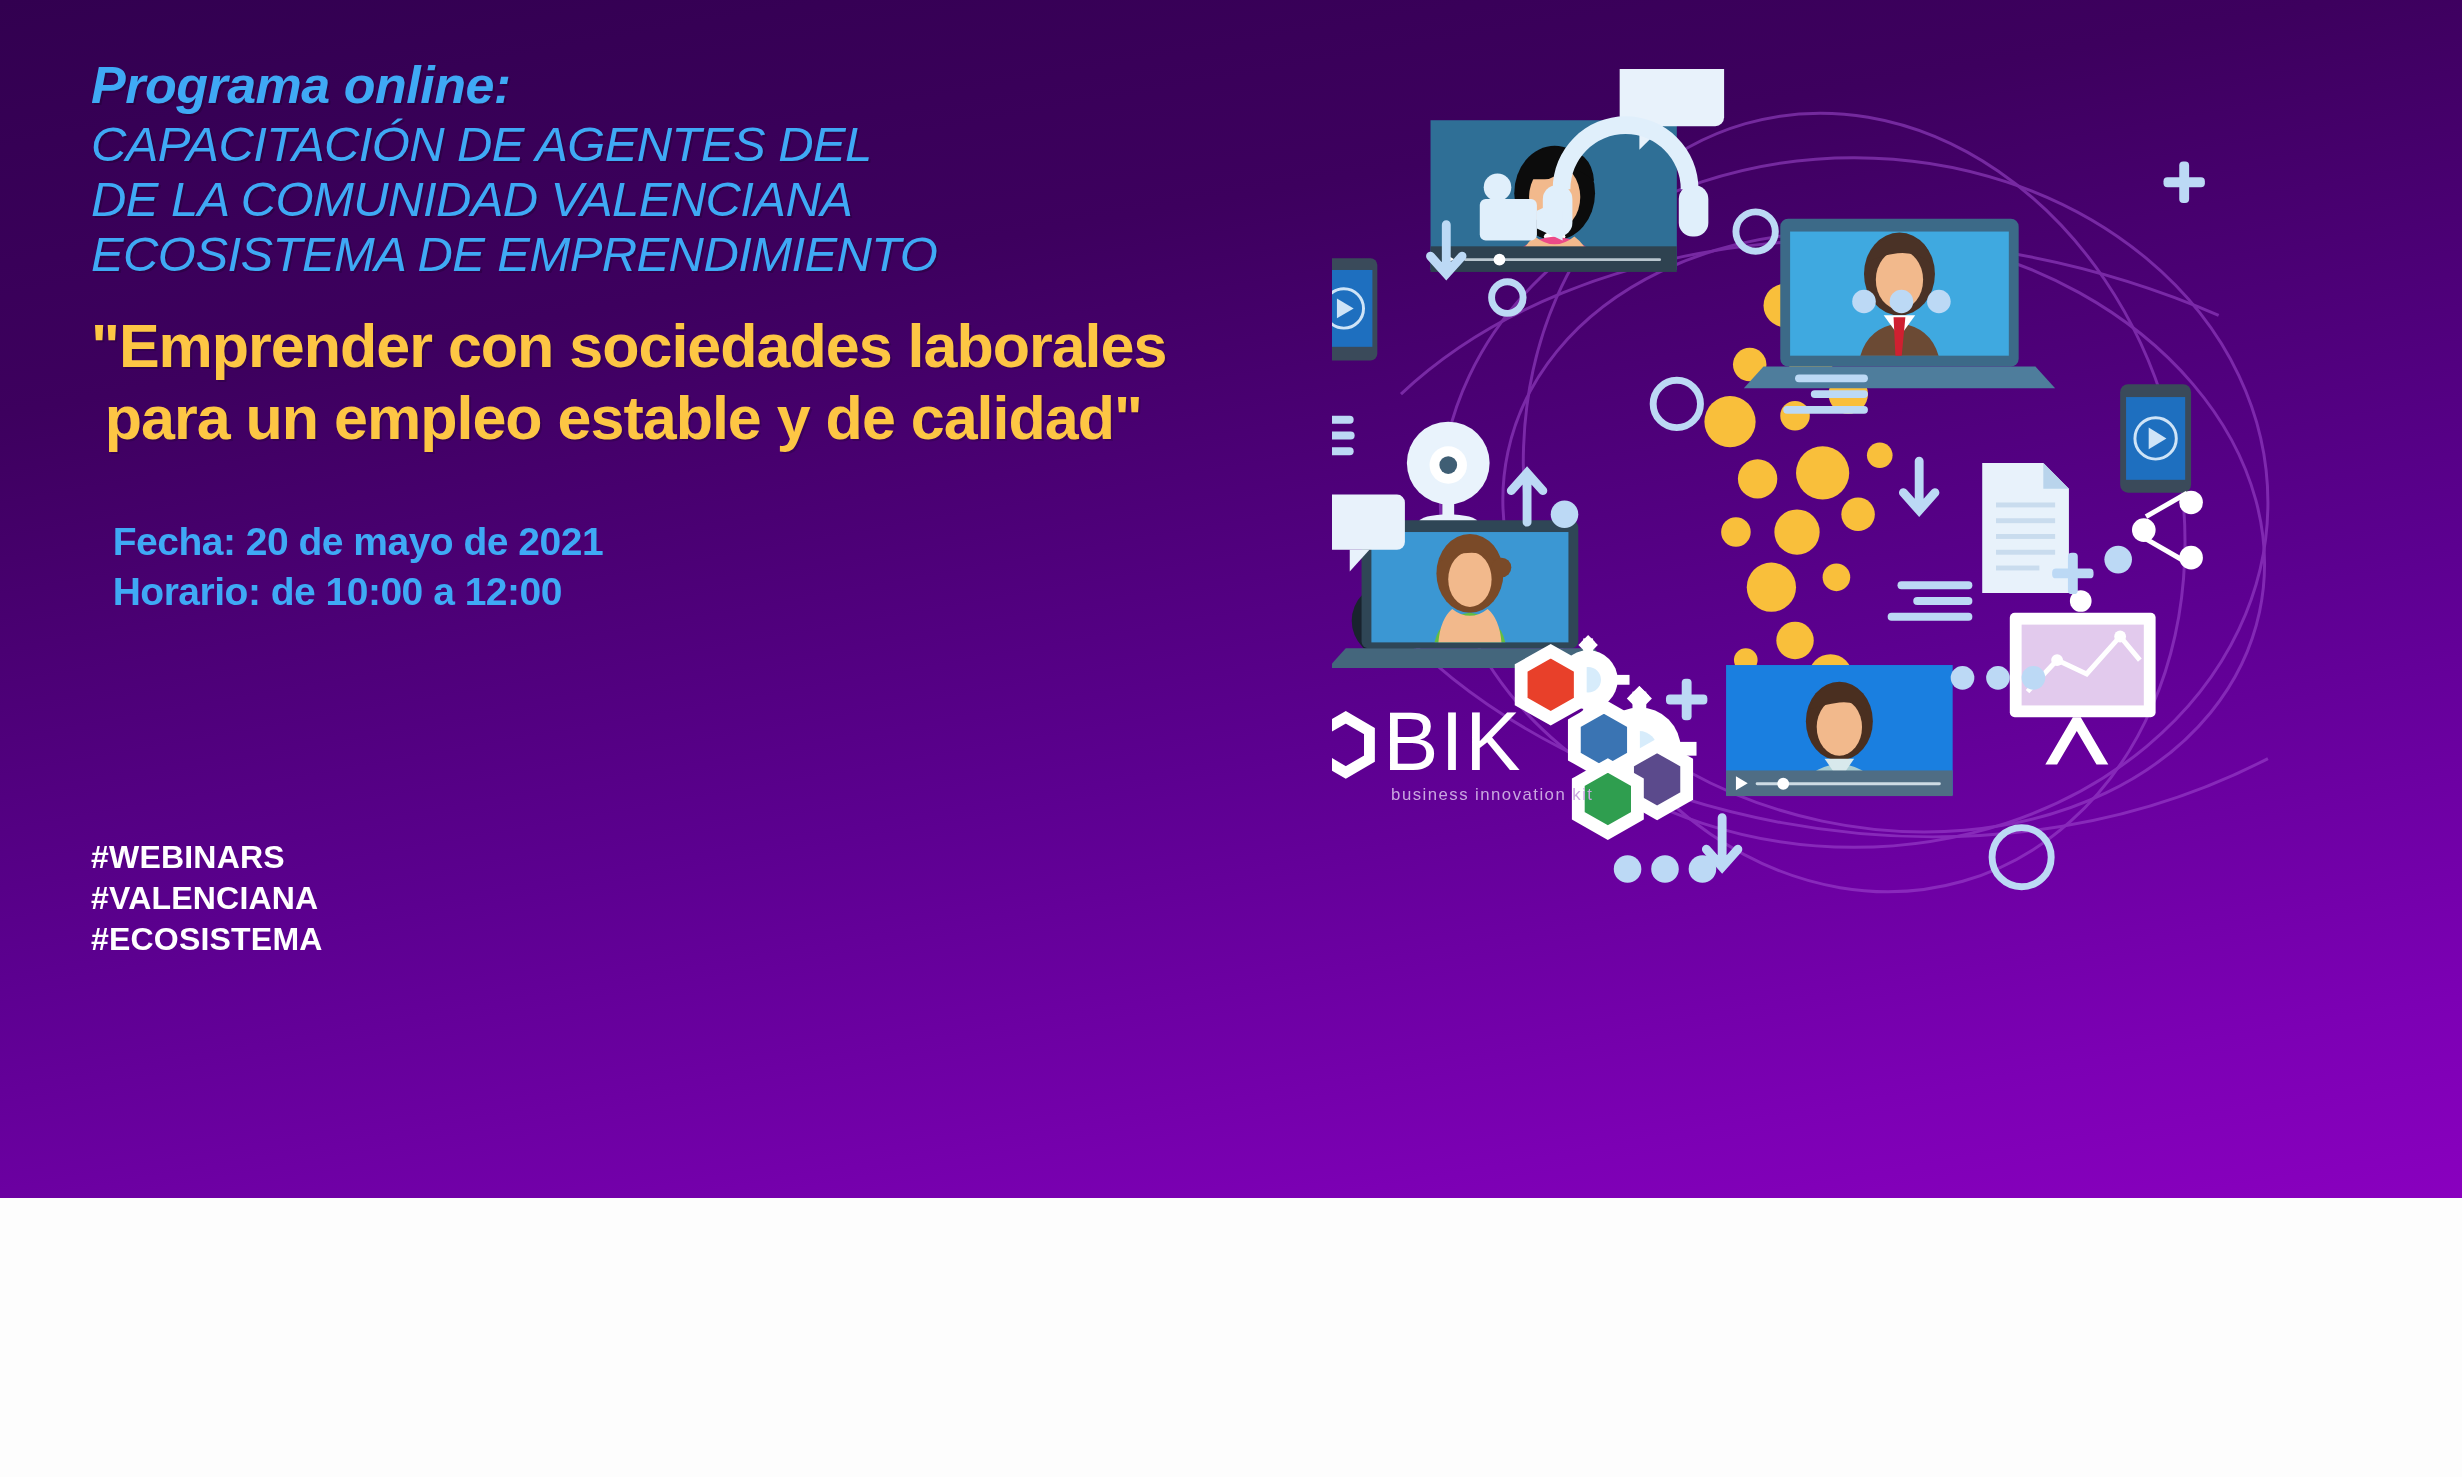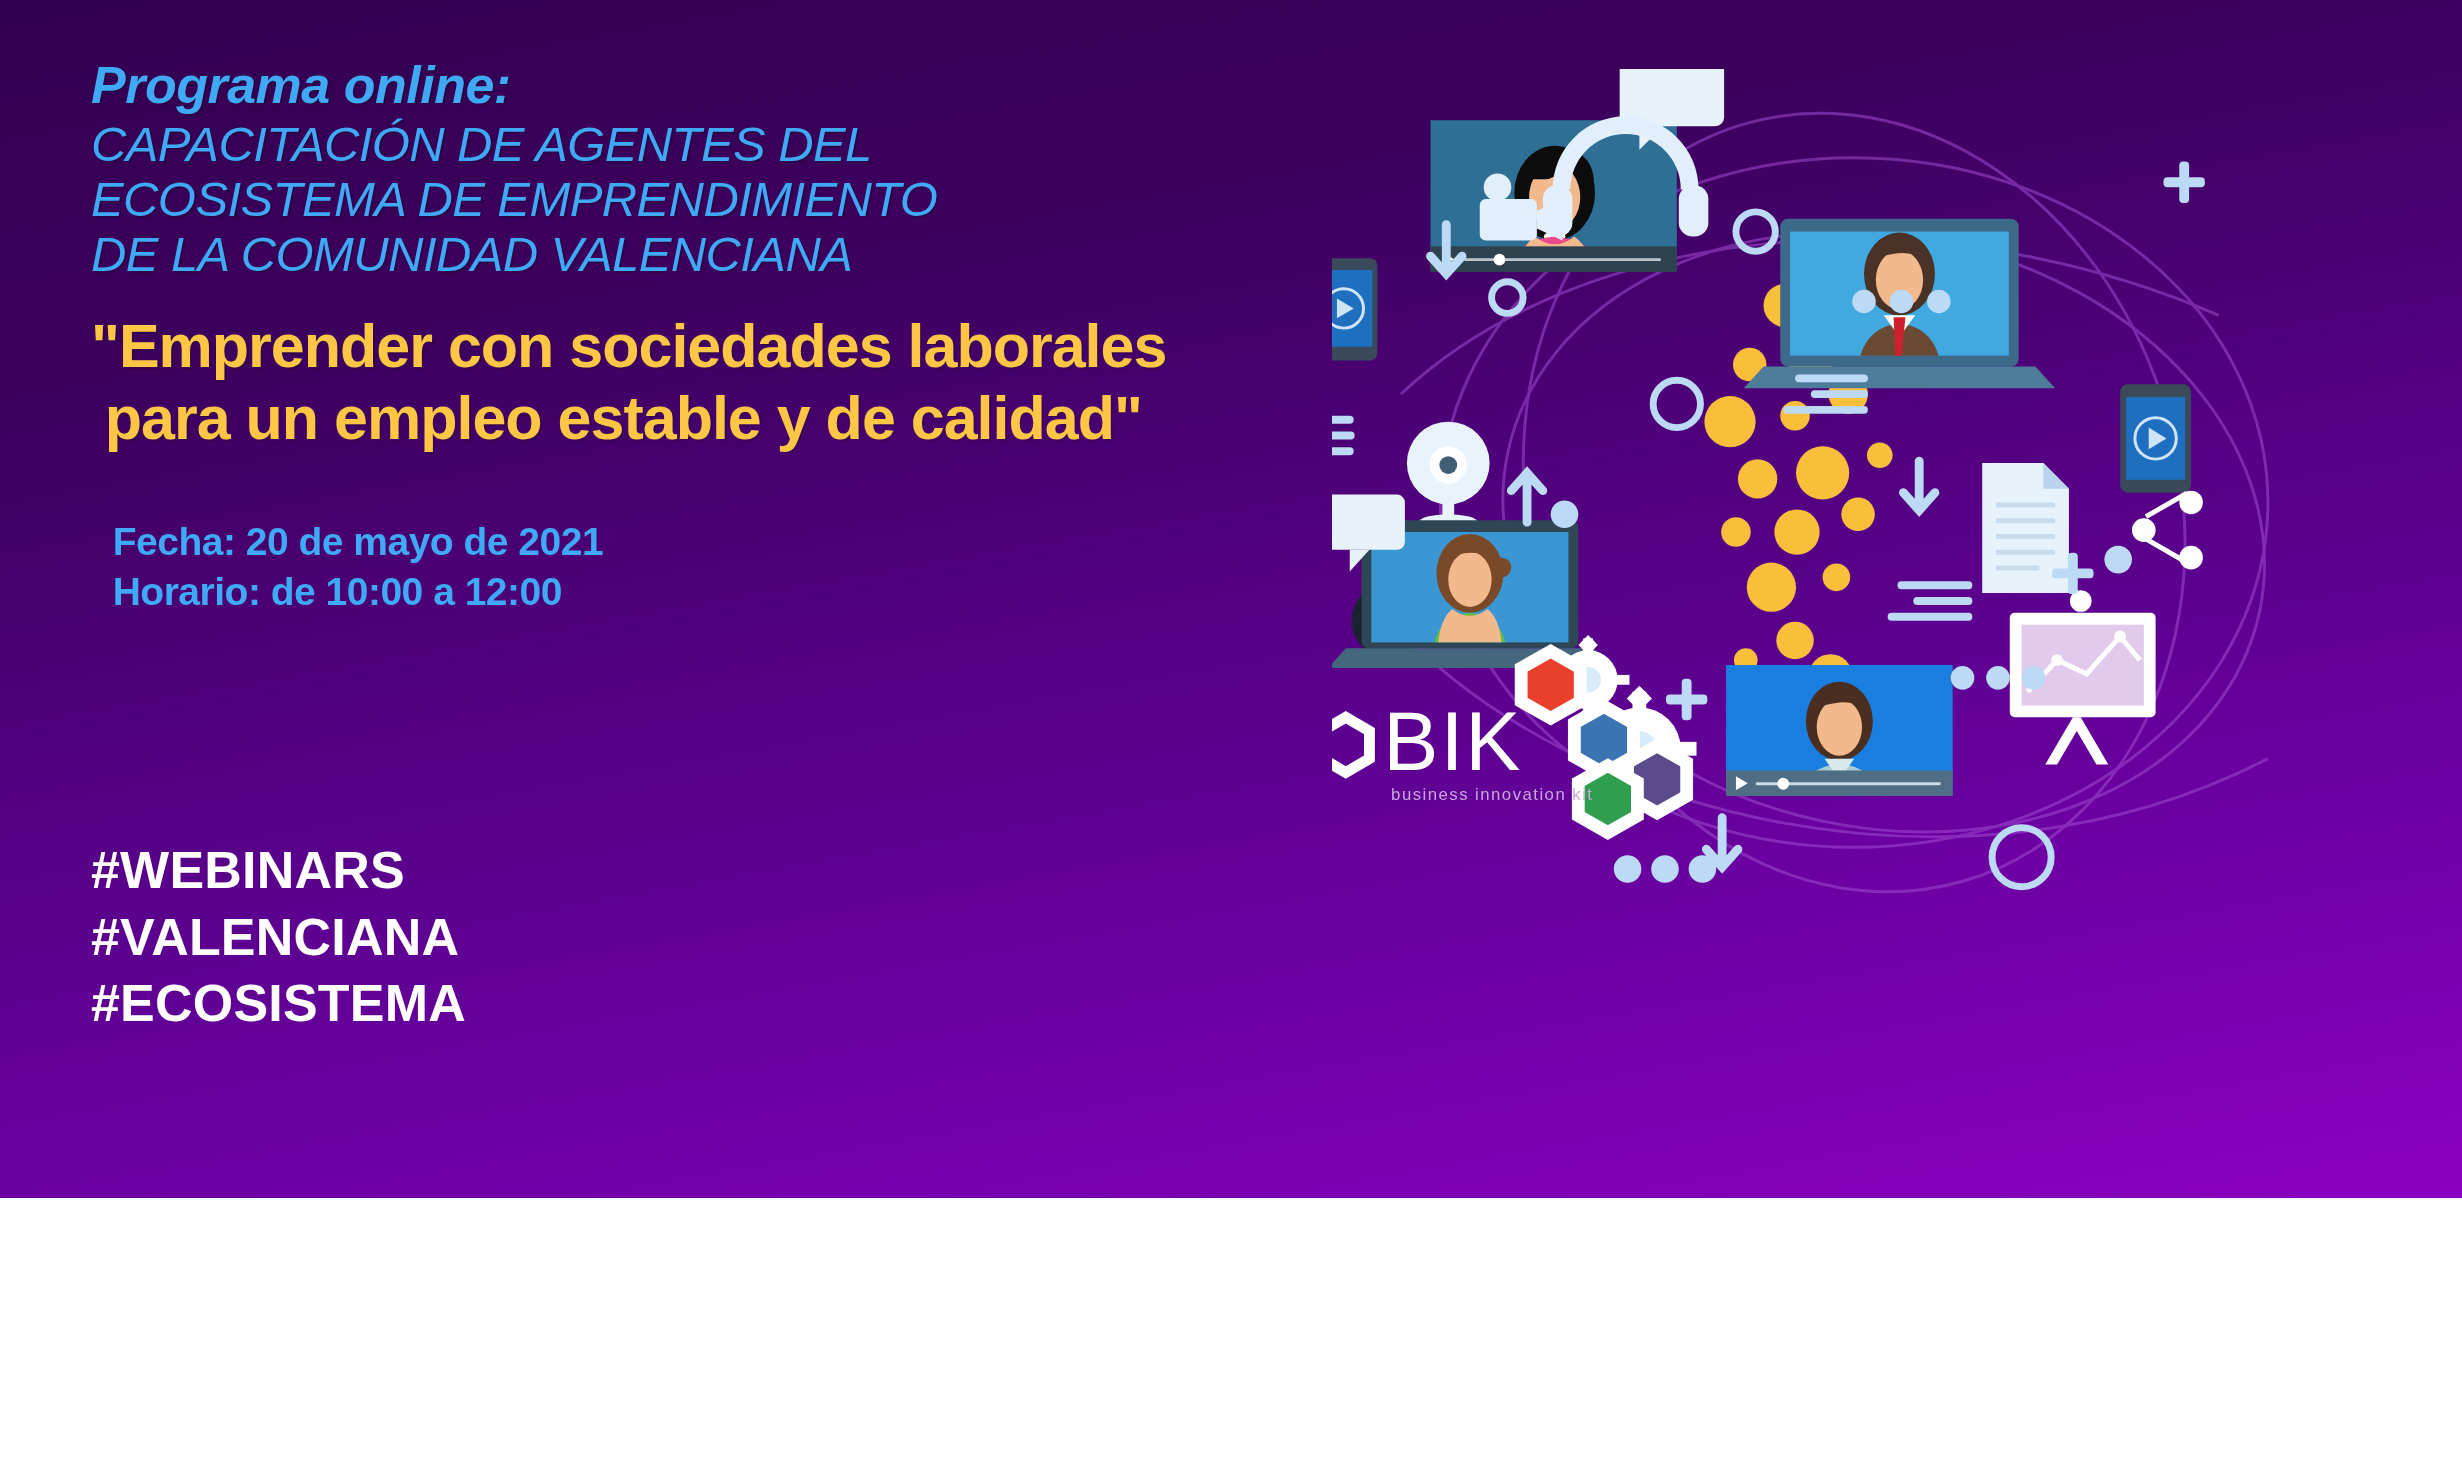--- a/index.html
+++ b/index.html
@@ -49,21 +49,21 @@
   .when {
     color: #3fa9f5; font-weight: bold;
     font-size: 39px; line-height: 1.28;
     margin-top: 62px; padding-left: 21.7px;
     letter-spacing: -0.5px;
   }
 
   .tags {
     position: absolute; left: 91px; top: 837px;
     color: #ffffff; font-weight: bold;
-    font-size: 52px; line-height: 1.28;
+    font-size: 32px; line-height: 1.28;
     letter-spacing: 0.2px;
   }
 
   
   .art { position: absolute; left: 1332px; top: 69px; width: 1064px; height: 1064px; }
   .art svg { display: block; }
 
   
   .footer {
     position: absolute; left: 0; top: 1198px;
@@ -75,22 +75,22 @@
 <body>
 
 <div id="stage">
 
   <div class="hero">
 
     <div class="copy">
       <div class="kicker">Programa online:</div>
       <div class="title">
         <div>CAPACITACIÓN DE AGENTES DEL</div>
+        <div>DE LA COMUNIDAD VALENCIANA</div>
         <div>ECOSISTEMA DE EMPRENDIMIENTO</div>
-        <div>DE LA COMUNIDAD VALENCIANA</div>
       </div>
       <div class="quote">
         <div class="l1">"Emprender con sociedades laborales</div>
         <div class="l2">para un empleo estable y de calidad"</div>
       </div>
       <div class="when">
         <div>Fecha: 20 de mayo de 2021</div>
         <div>Horario: de 10:00 a 12:00</div>
       </div>
     </div>

